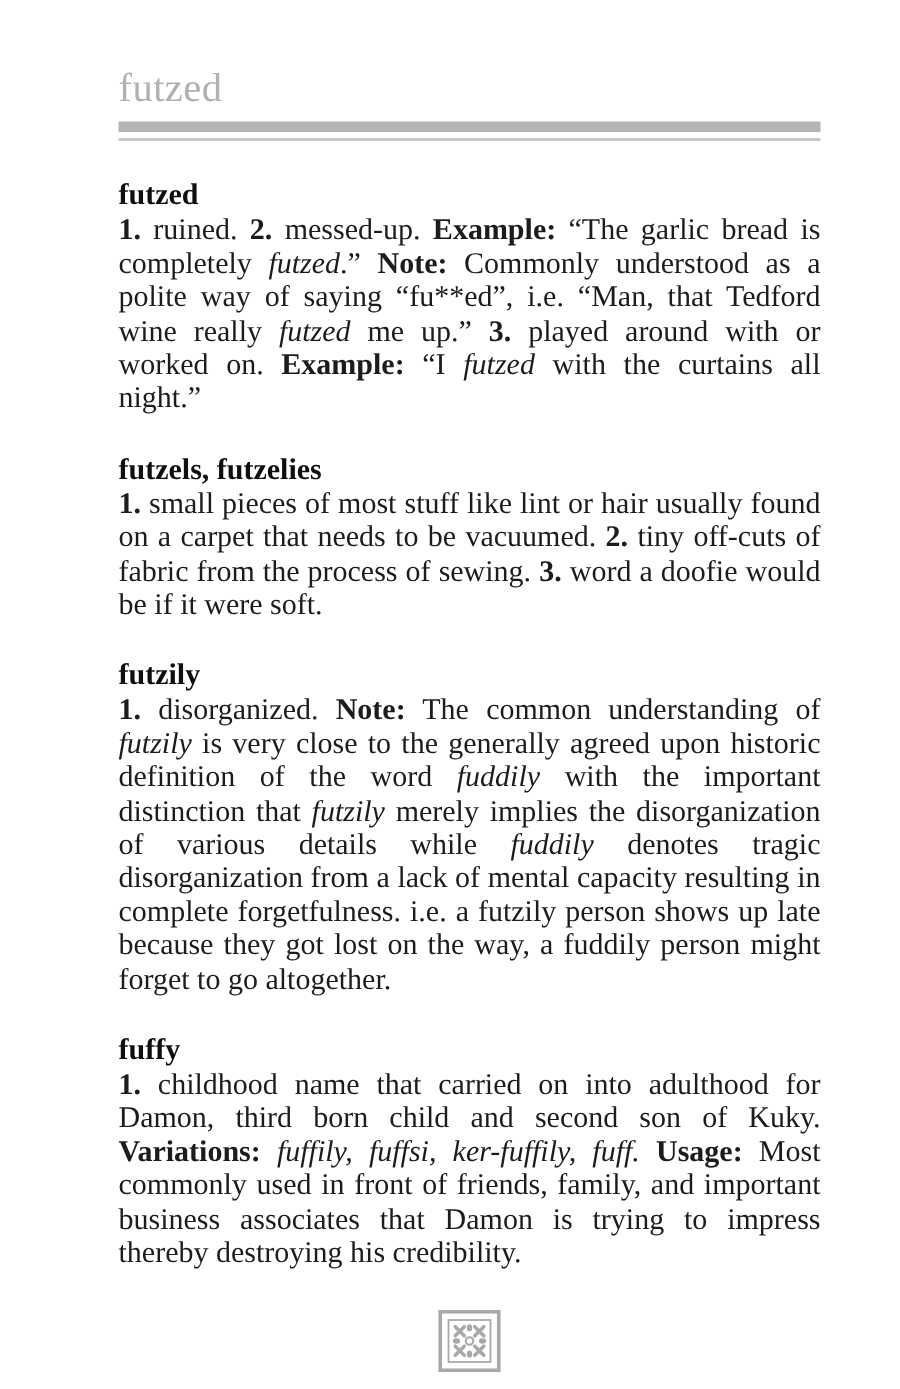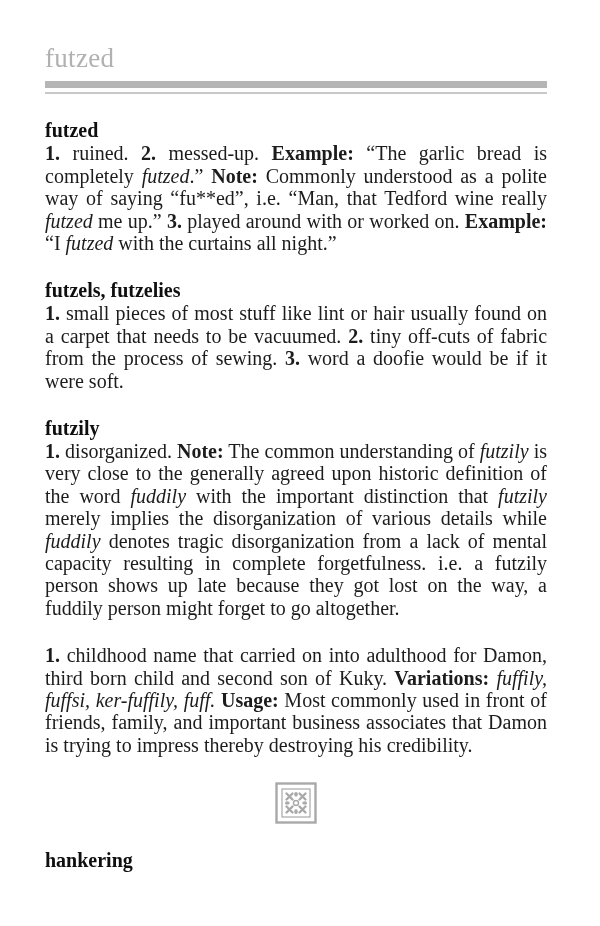--- a/index.html
+++ b/index.html
@@ -16,21 +16,21 @@
   body {
     width: 600px;
     height: 926px;
     background: var(--background);
     font-family: "Liberation Serif", "DejaVu Serif", serif;
     overflow: hidden;
   }
   .page {
     width: 600px;
     height: 786px;
-    padding: 44px 53px 0 45px;
+    padding: 44px 53px 0 79px;
   }
   .running-head {
     font-size: 27px;
     line-height: 1.05;
     color: var(--running-head);
     letter-spacing: 0.3px;
     margin-bottom: 9px;
   }
   .rule-thick {
     height: 7px;
@@ -86,20 +86,21 @@
     <h2 class="headword">futzels, futzelies</h2>
     <p class="entry-body"><span class="b">1.</span><span> small pieces of most stuff like lint or hair usually found on a carpet that needs to be vacuumed. </span><span class="b">2.</span><span> tiny off-cuts of fabric from the process of sewing. </span><span class="b">3.</span><span> word a doofie would be if it were soft.</span></p>
   </section>
 
   <section class="entry">
     <h2 class="headword">futzily</h2>
     <p class="entry-body"><span class="b">1.</span><span> disorganized. </span><span class="b">Note:</span><span> The common understanding of </span><span class="i">futzily</span><span> is very close to the generally agreed upon historic definition of the word </span><span class="i">fuddily</span><span> with the important distinction that </span><span class="i">futzily</span><span> merely implies the disorganization of various details while </span><span class="i">fuddily</span><span> denotes tragic disorganization from a lack of mental capacity resulting in complete forgetfulness. i.e. a futzily person shows up late because they got lost on the way, a fuddily person might forget to go altogether.</span></p>
   </section>
 
   <section class="entry">
+    <h2 class="headword">fuffy</h2>
     <p class="entry-body"><span class="b">1.</span><span> childhood name that carried on into adulthood for Damon, third born child and second son of Kuky. </span><span class="b">Variations:</span><span> </span><span class="i">fuffily, fuffsi, ker-fuffily, fuff.</span><span> </span><span class="b">Usage:</span><span> Most commonly used in front of friends, family, and important business associates that Damon is trying to impress thereby destroying his credibility.</span></p>
   </section>
 
   <div class="ornament-wrap">
     <svg width="42" height="42" viewBox="0 0 42 42">
       <rect x="1.5" y="1.5" width="39" height="39" fill="none" stroke="currentColor" stroke-width="2.4"></rect>
       <rect x="7" y="7" width="28" height="28" fill="none" stroke="currentColor" stroke-width="1.2"></rect>
       <g stroke="currentColor" stroke-width="2.4" stroke-linecap="round" fill="none">
         <path d="M11.5 11.5 L17.5 17.5 M17.5 11.5 L11.5 17.5"></path>
         <path d="M24.5 11.5 L30.5 17.5 M30.5 11.5 L24.5 17.5"></path>

